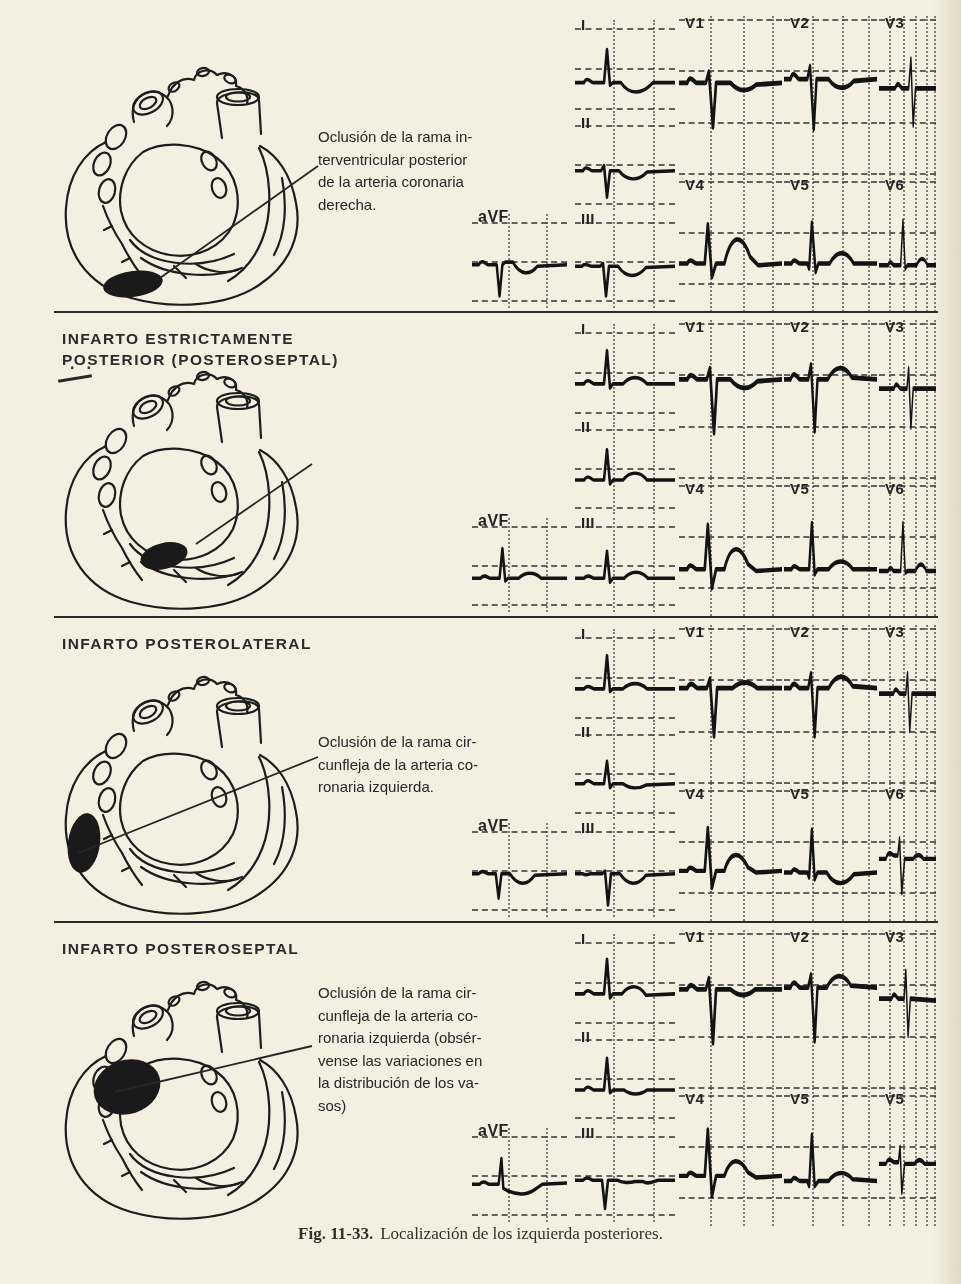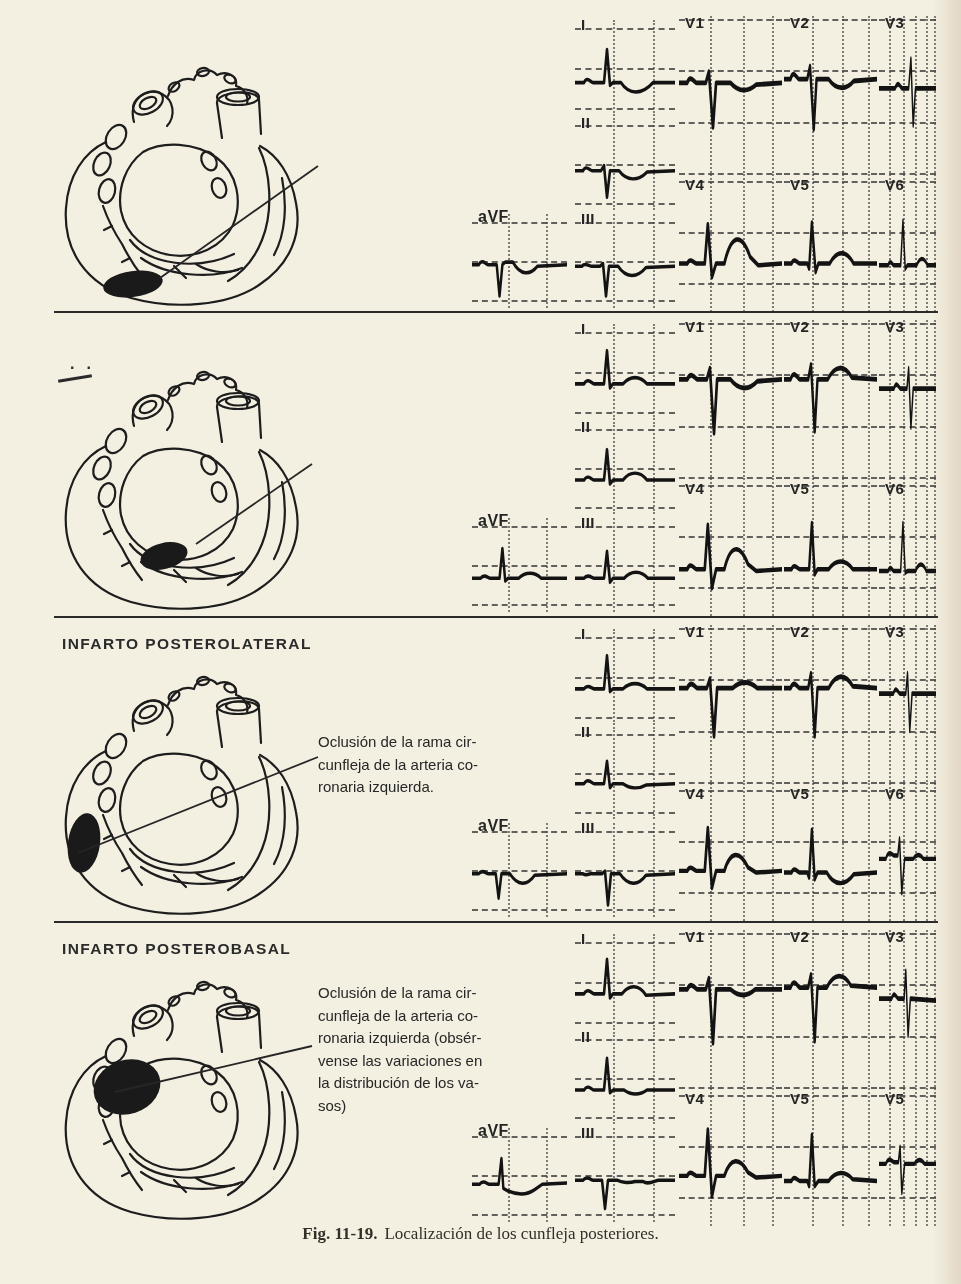--- a/index.html
+++ b/index.html
@@ -95,20 +95,24 @@
   </svg>
 
   <div id="sections">
       <section class="panel section-0">
 
     <svg class="heart" viewBox="0 0 270 250">
       <use href="#heart-art"></use>
       <ellipse class="infarct" cx="87" cy="226" rx="30" ry="13" transform="rotate(-8 87 226)"></ellipse>
     </svg>
 
+    <p class="desc">Oclusión de la rama in-
+terventricular posterior
+de la arteria coronaria
+derecha.</p>
     <svg class="pointer-overlay" preserveAspectRatio="none" viewBox="0 0 961 304" style="width: 961px; height: 304px;">
           <line x1="318" y1="158" x2="160" y2="270"></line>
         </svg>
     <div class="ecg">
           <div class="cell slot-I">
             <span class="lead-label">I</span>
             <i class="hline" style="top: 8%;"></i>
             <i class="hline" style="top: 50%;"></i>
             <i class="hline" style="top: 92%;"></i>
             <i class="vline" style="left: 38%;"></i>
@@ -226,20 +230,24 @@
             <i class="vline" style="left: 82%;"></i>
             <i class="vline" style="left: 96%;"></i>
             <svg viewBox="0 0 100 50" preserveAspectRatio="none" class="trace">
               <path d="M0,34 L16,34 C20,30 24,34 26,34 L38,34 L42,8 L46,36 L50,34 L66,34 C72,29 79,29 85,34 L100,34"></path>
             </svg>
           </div>
         </div>
   </section>
       <section class="panel section-1">
     <div class="divider"></div>
+    <h2 class="title">
+          <div>INFARTO ESTRICTAMENTE</div>
+          <div>POSTERIOR (POSTEROSEPTAL)</div>
+        </h2>
     <svg class="heart" viewBox="0 0 270 250">
       <use href="#heart-art"></use>
       <ellipse class="infarct" cx="118" cy="194" rx="24" ry="13" transform="rotate(-14 118 194)"></ellipse>
     </svg>
     <div class="scribble"></div>
     <svg class="pointer-overlay" preserveAspectRatio="none" viewBox="0 0 961 305" style="width: 961px; height: 305px;">
           <line x1="312" y1="152" x2="196" y2="232"></line>
         </svg>
     <div class="ecg">
           <div class="cell slot-I">
@@ -505,21 +513,21 @@
             <i class="vline" style="left: 96%;"></i>
             <svg viewBox="0 0 100 50" preserveAspectRatio="none" class="trace">
               <path d="M0,25 L12,25 C16,20 22,22 26,23 L33,23 L36,13 L40,45 L45,25 L60,25 C66,22 72,22 78,25 L100,25"></path>
             </svg>
           </div>
         </div>
   </section>
       <section class="panel section-3">
     <div class="divider"></div>
     <h2 class="title">
-          <div>INFARTO POSTEROBASAL</div>
+          <div>INFARTO POSTEROSEPTAL</div>
         </h2>
     <svg class="heart" viewBox="0 0 270 250">
       <use href="#heart-art"></use>
       <ellipse class="infarct" cx="81" cy="115" rx="34" ry="27" transform="rotate(-18 81 115)"></ellipse>
     </svg>
 
     <p class="desc">Oclusión de la rama cir-
 cunfleja de la arteria co-
 ronaria izquierda (obsér-
 vense las variaciones en
@@ -650,15 +658,15 @@
             <i class="vline" style="left: 96%;"></i>
             <svg viewBox="0 0 100 50" preserveAspectRatio="none" class="trace">
               <path d="M0,25 L12,25 C16,21 22,23 26,24 L34,24 L37,15 L40,42 L45,25 L62,25 C68,22 74,22 80,25 L100,25"></path>
             </svg>
           </div>
         </div>
   </section>
     </div>
 
   <div class="caption">
-    <b>Fig. 11-19.</b><span>Localización de los cunfleja posteriores.</span>
+    <b>Fig. 11-33.</b><span>Localización de los izquierda posteriores.</span>
   </div>
 </div>
 
 </body></html>

